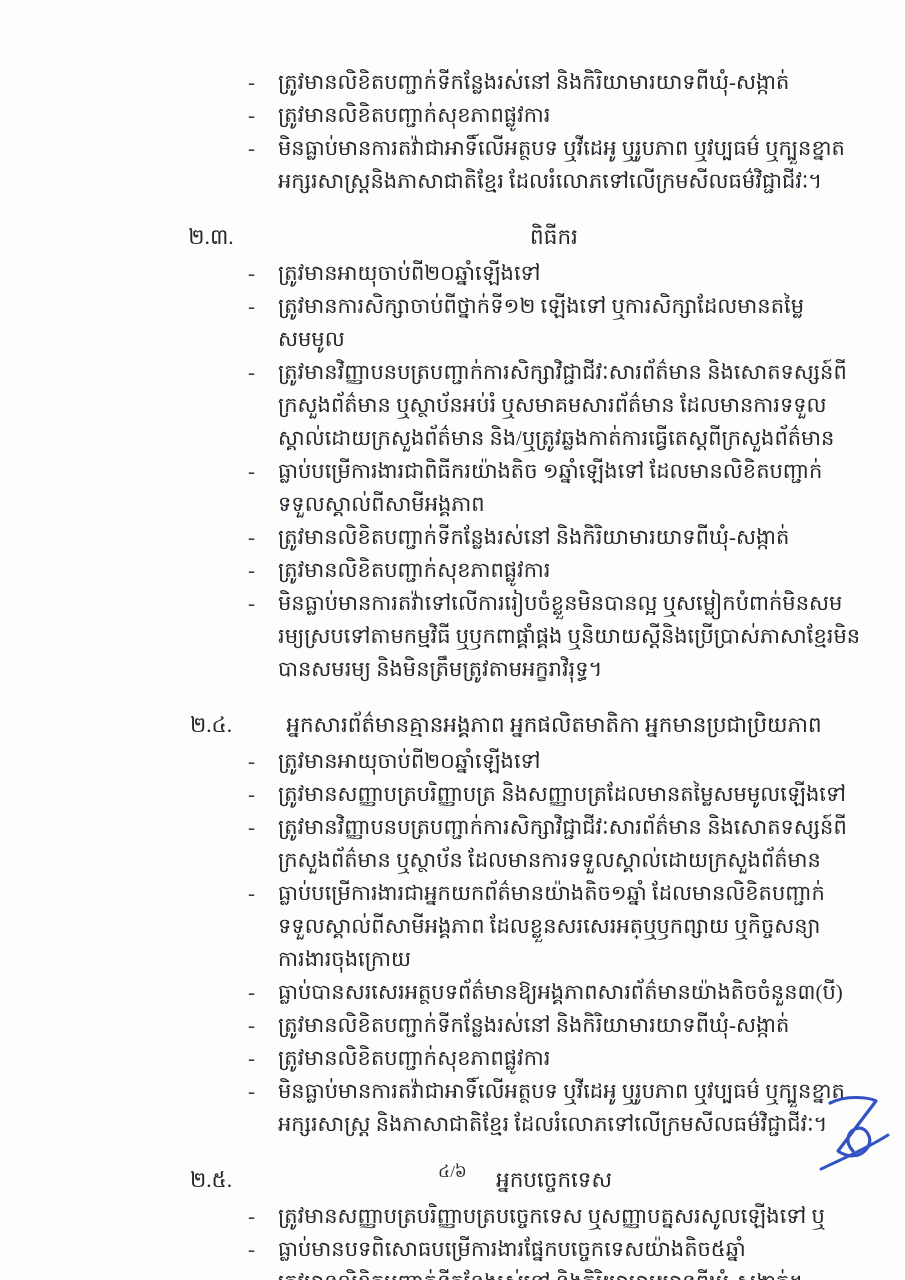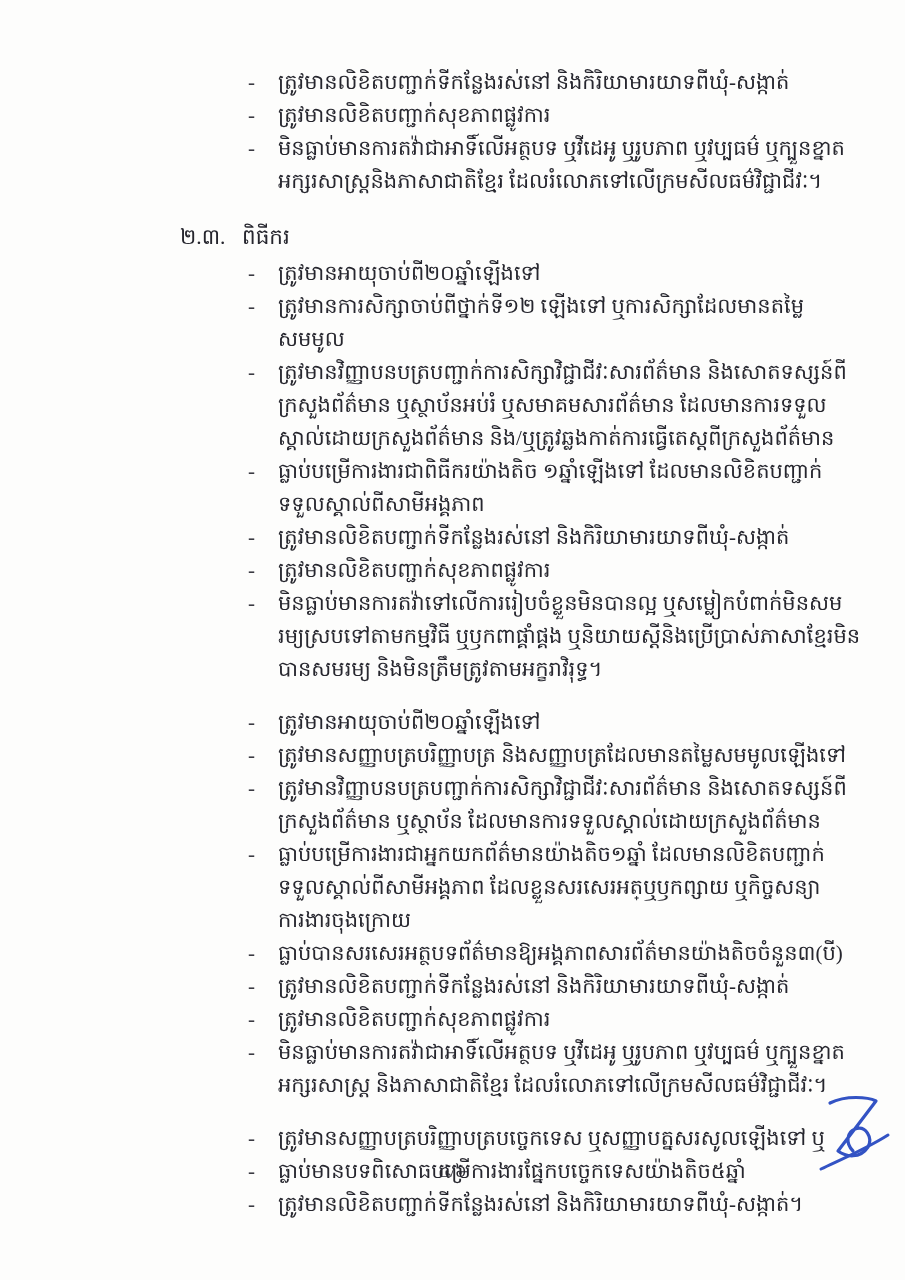--- a/index.html
+++ b/index.html
@@ -15,20 +15,21 @@
     position:absolute;
     top:66px;left:180px;width:686px;
     font-size:21px;line-height:33px;
   }
   .doc-section{margin:0 0 20px 0;}
   .section-heading{
     display:flex;
     margin:22px 0 3px 0;
     font-size:21.5px;
     line-height:34px;
+    text-align:center;
   }
   .section-number{width:62px;flex:0 0 auto;}
   .section-title{flex:1;}
   .bullet-list{
     list-style:none;
     margin:0;padding:0 0 0 68px;
   }
   .bullet-item{display:flex;align-items:flex-start;}
   .bullet-dash{
     width:30px;flex:0 0 auto;
@@ -111,20 +112,24 @@
     </li>
 
     <li class="bullet-item">
       <span class="bullet-dash">-</span>
       <span class="bullet-text">មិនធ្លាប់មានការតវ៉ាទៅលើការរៀបចំខ្លួនមិនបានល្អ ឬសម្លៀកបំពាក់មិនសមរម្យស្របទៅតាមកម្មវិធី ឬឫកពាផ្គាំផ្គង ឬនិយាយស្ដីនិងប្រើប្រាស់ភាសាខ្មែរមិនបានសមរម្យ និងមិនត្រឹមត្រូវតាមអក្ខរាវិរុទ្ធ។</span>
     </li>
   </ul>
     </section>
 
     <section class="doc-section">
+      <div class="section-heading">
+        <span class="section-number">២.៤.</span>
+        <span class="section-title">អ្នកសារព័ត៌មានគ្មានអង្គភាព អ្នកផលិតមាតិកា អ្នកមានប្រជាប្រិយភាព</span>
+      </div>
       <ul class="bullet-list">
     <li class="bullet-item">
       <span class="bullet-dash">-</span>
       <span class="bullet-text">ត្រូវមានអាយុចាប់ពី២០ឆ្នាំឡើងទៅ</span>
     </li>
 
     <li class="bullet-item">
       <span class="bullet-dash">-</span>
       <span class="bullet-text">ត្រូវមានសញ្ញាបត្របរិញ្ញាបត្រ និងសញ្ញាបត្រដែលមានតម្លៃសមមូលឡើងទៅ</span>
     </li>
@@ -155,20 +160,24 @@
     </li>
 
     <li class="bullet-item">
       <span class="bullet-dash">-</span>
       <span class="bullet-text">មិនធ្លាប់មានការតវ៉ាជាអាទិ៍លើអត្ថបទ ឬវីដេអូ ឬរូបភាព ឬវប្បធម៌ ឬក្បួនខ្នាតអក្សរសាស្ត្រ និងភាសាជាតិខ្មែរ ដែលរំលោភទៅលើក្រមសីលធម៌វិជ្ជាជីវៈ។</span>
     </li>
   </ul>
     </section>
 
     <section class="doc-section">
+      <div class="section-heading">
+        <span class="section-number">២.៥.</span>
+        <span class="section-title">អ្នកបច្ចេកទេស</span>
+      </div>
       <ul class="bullet-list">
     <li class="bullet-item">
       <span class="bullet-dash">-</span>
       <span class="bullet-text">ត្រូវមានសញ្ញាបត្របរិញ្ញាបត្របច្ចេកទេស ឬសញ្ញាបត្នសរសូលឡើងទៅ ឬ</span>
     </li>
 
     <li class="bullet-item">
       <span class="bullet-dash">-</span>
       <span class="bullet-text">ធ្លាប់មានបទពិសោធបម្រើការងារផ្នែកបច្ចេកទេសយ៉ាងតិច៥ឆ្នាំ</span>
     </li>

